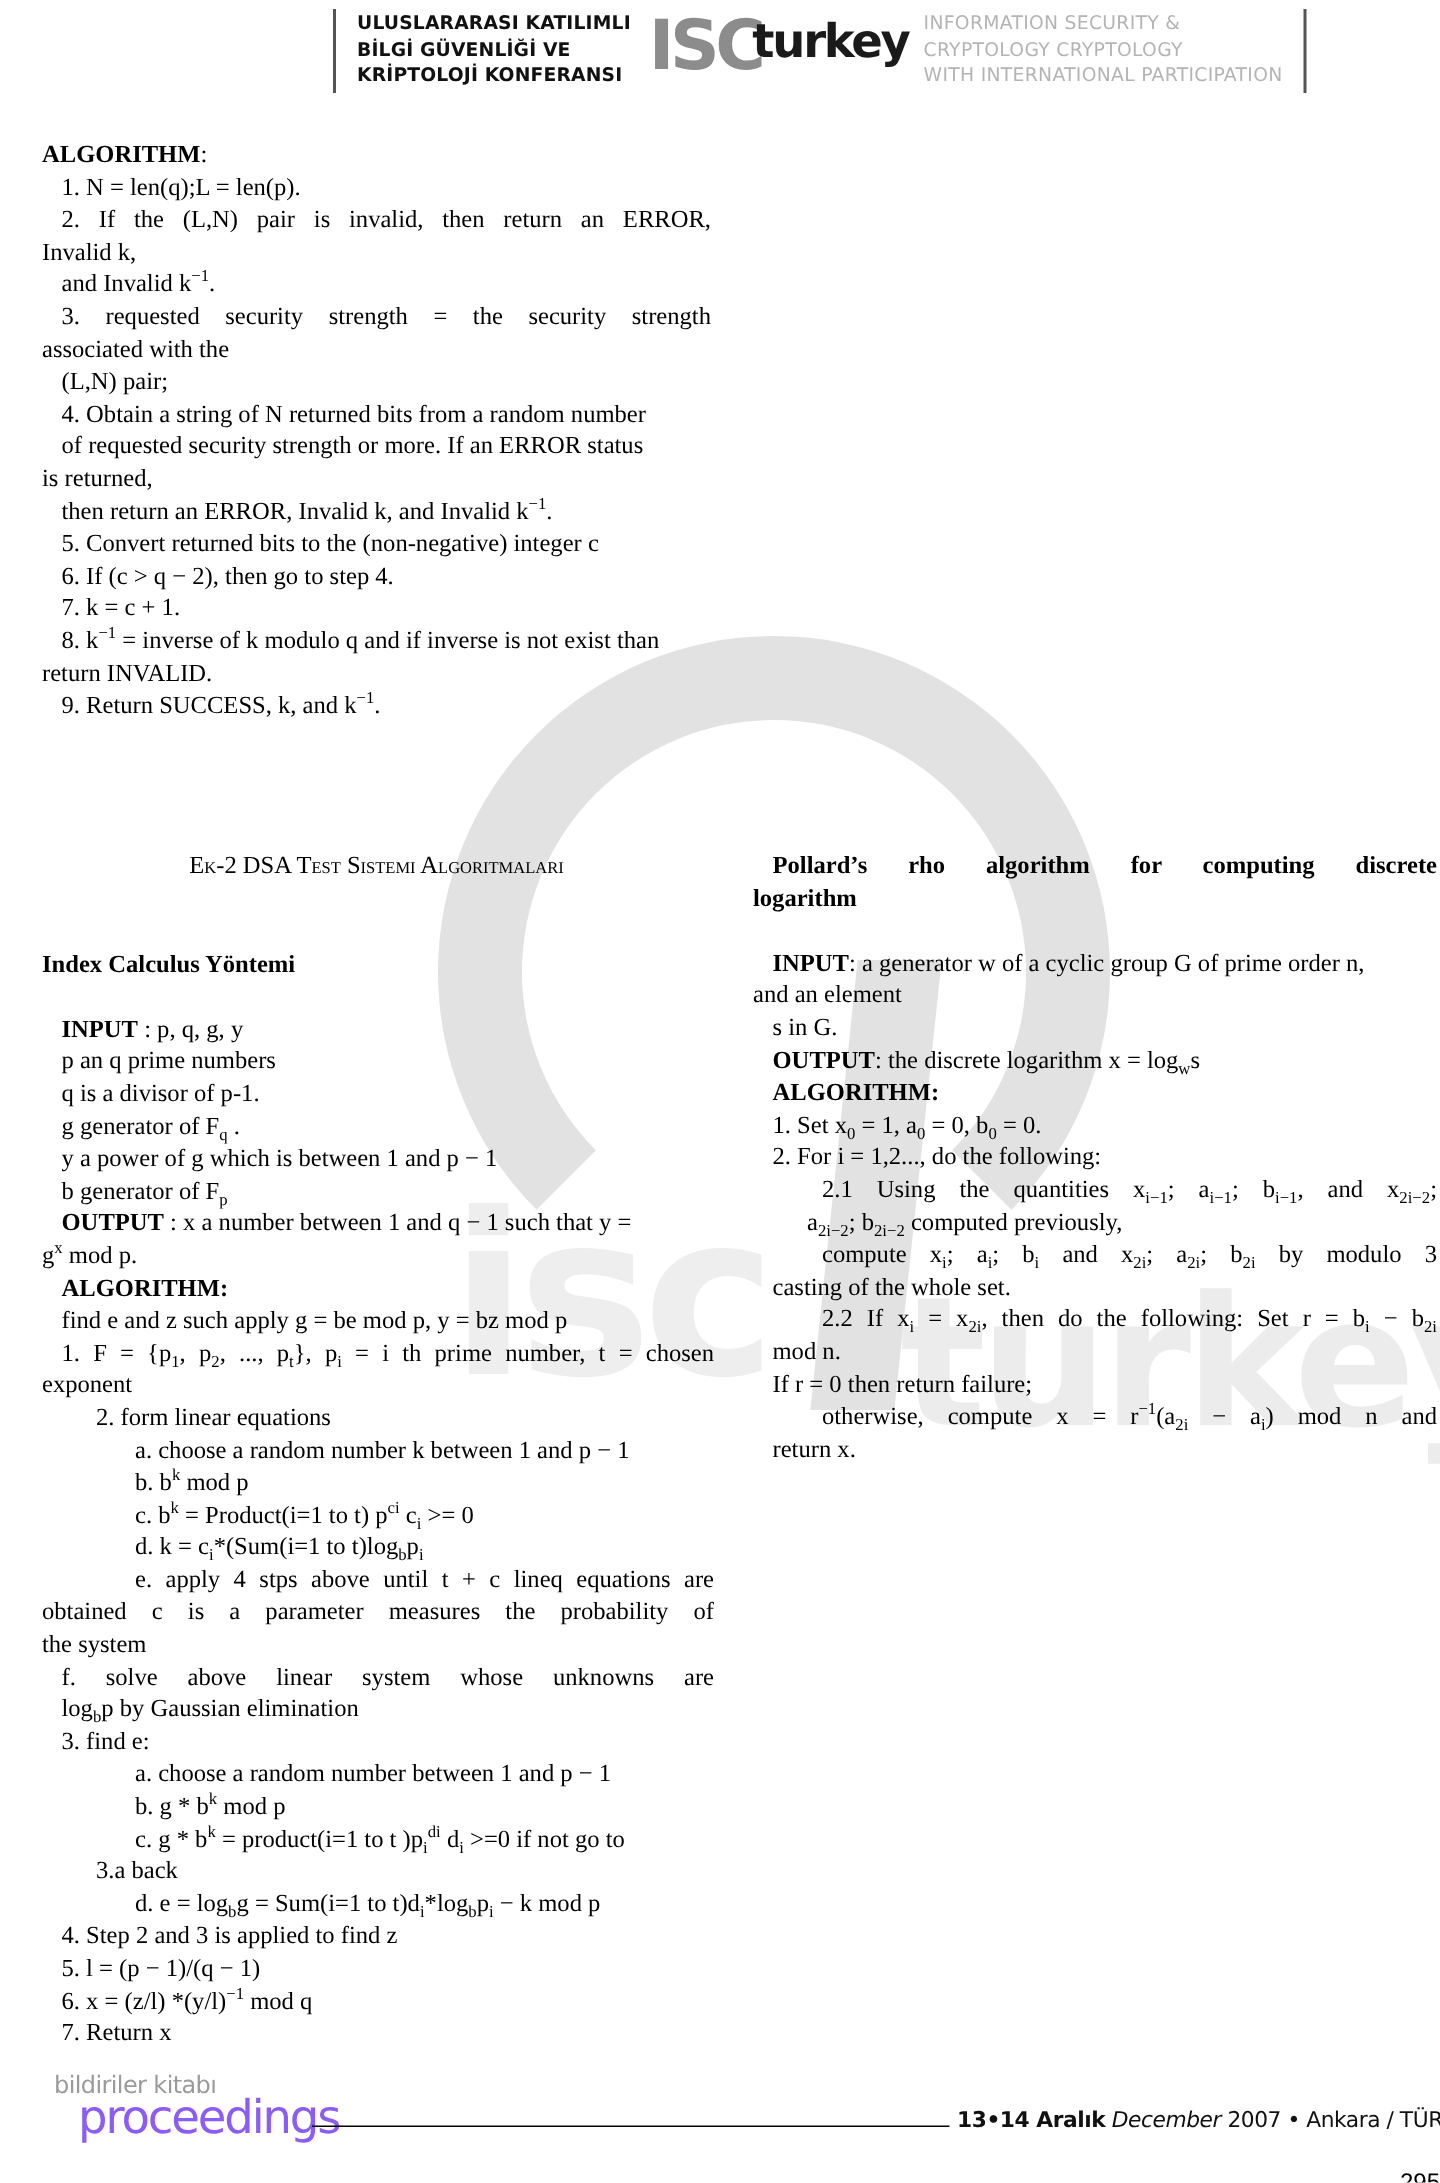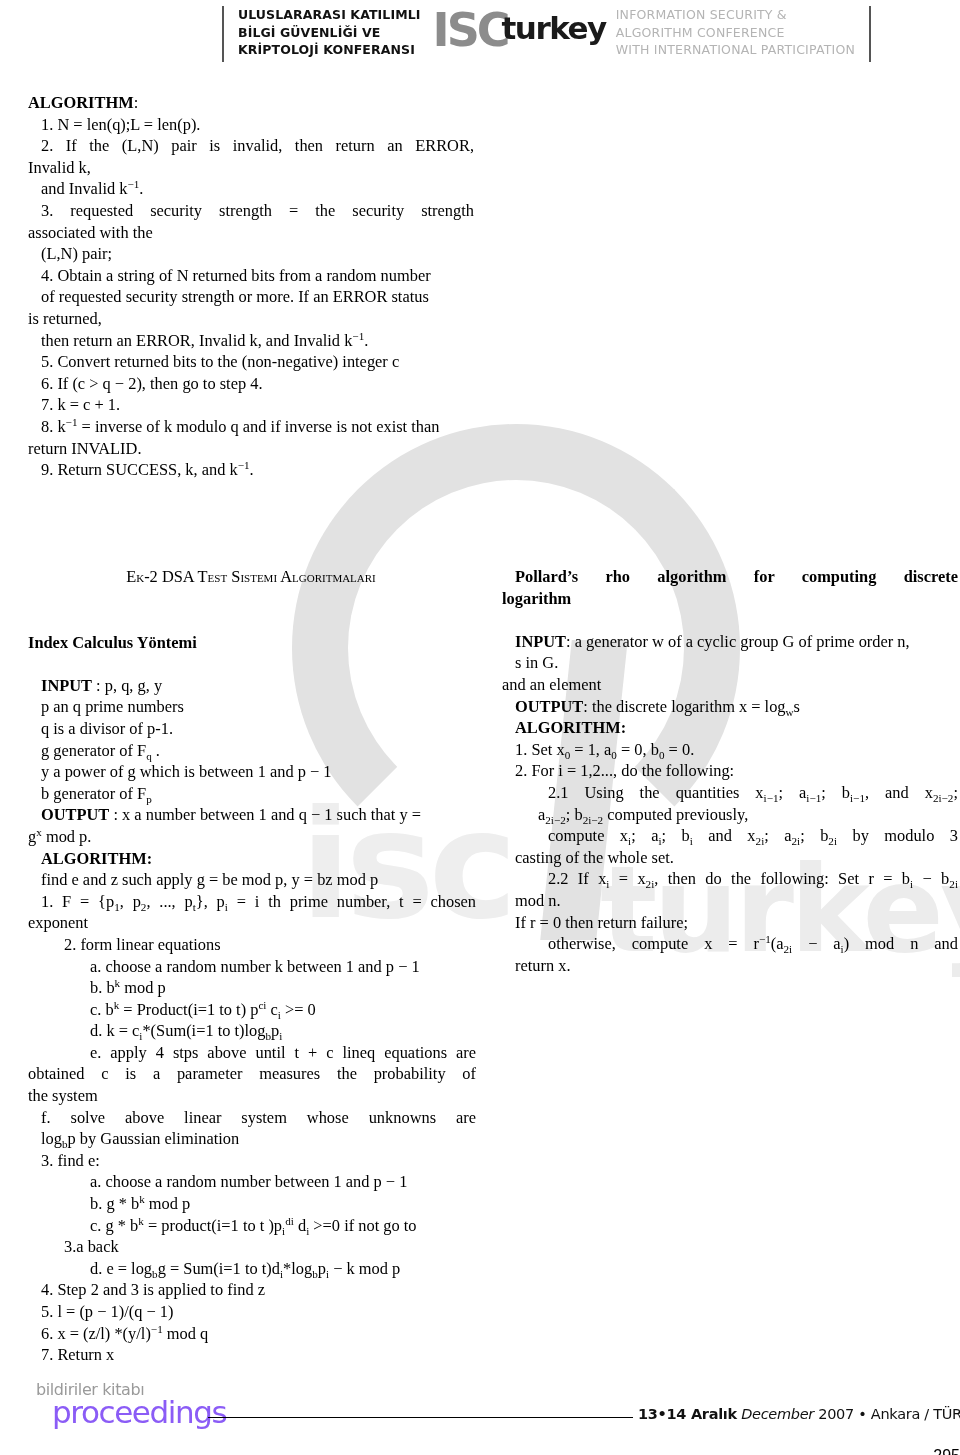--- a/index.html
+++ b/index.html
@@ -237,21 +237,21 @@
       <div>ULUSLARARASI KATILIMLI</div>
       <div>BİLGİ GÜVENLİĞİ VE</div>
       <div>KRİPTOLOJİ KONFERANSI</div>
     </div>
     <div class="logo">
       <span class="logo-isc">ISC</span>
       <span class="logo-turkey">turkey</span>
     </div>
     <div class="hdr-en">
       <div>INFORMATION SECURITY &amp;</div>
-      <div>ALGORITHM CONFERENCE</div>
+      <div>CRYPTOLOGY CRYPTOLOGY</div>
       <div>WITH INTERNATIONAL PARTICIPATION</div>
     </div>
     <div class="hdr-rule right"></div>
   </div>
 </div>
 
 <div class="content algo-top">
   <div class="ln"><b>ALGORITHM</b><span>:</span></div>
   <div class="ln ind">1. N = len(q);L = len(p).</div>
   <div class="just ind">2. If the (L,N) pair is invalid, then return an ERROR,</div>
@@ -314,22 +314,22 @@
   <div class="ln i1"><span>6. x = (z/l) *(y/l)</span><sup>−1</sup><span> mod q</span></div>
   <div class="ln i1">7. Return x</div>
 </div>
 
 <div class="content col-right">
   <div class="just i1r"><b>Pollard’s rho algorithm for computing discrete</b></div>
   <div class="ln"><b>logarithm</b></div>
   <div class="gap"></div>
 
   <div class="ln i1r"><b>INPUT</b><span>: a generator w of a cyclic group G of prime order n,</span></div>
+  <div class="ln">and an element</div>
   <div class="ln i1r">s in G.</div>
-  <div class="ln">and an element</div>
   <div class="ln i1r"><b>OUTPUT</b><span>: the discrete logarithm x = log</span><sub>w</sub><span>s</span></div>
   <div class="ln i1r"><b>ALGORITHM:</b></div>
   <div class="ln i1r"><span>1. Set x</span><sub>0</sub><span> = 1, a</span><sub>0</sub><span> = 0, b</span><sub>0</sub><span> = 0.</span></div>
   <div class="ln i1r">2. For i = 1,2..., do the following:</div>
   <div class="just i2r"><span>2.1 Using the quantities x</span><sub>i−1</sub><span>; a</span><sub>i−1</sub><span>; b</span><sub>i−1</sub><span>, and x</span><sub>2i−2</sub><span>;</span></div>
   <div class="ln i3"><span>a</span><sub>2i−2</sub><span>; b</span><sub>2i−2</sub><span> computed previously,</span></div>
   <div class="just i2r"><span>compute x</span><sub>i</sub><span>; a</span><sub>i</sub><span>; b</span><sub>i</sub><span> and x</span><sub>2i</sub><span>; a</span><sub>2i</sub><span>; b</span><sub>2i</sub><span>  by modulo 3</span></div>
   <div class="ln i1r">casting of the whole set.</div>
   <div class="just i2r"><span>2.2 If x</span><sub>i</sub><span> = x</span><sub>2i</sub><span>, then do the following: Set r = b</span><sub>i</sub><span> − b</span><sub>2i</sub></div>
   <div class="ln i1r">mod n.</div>

